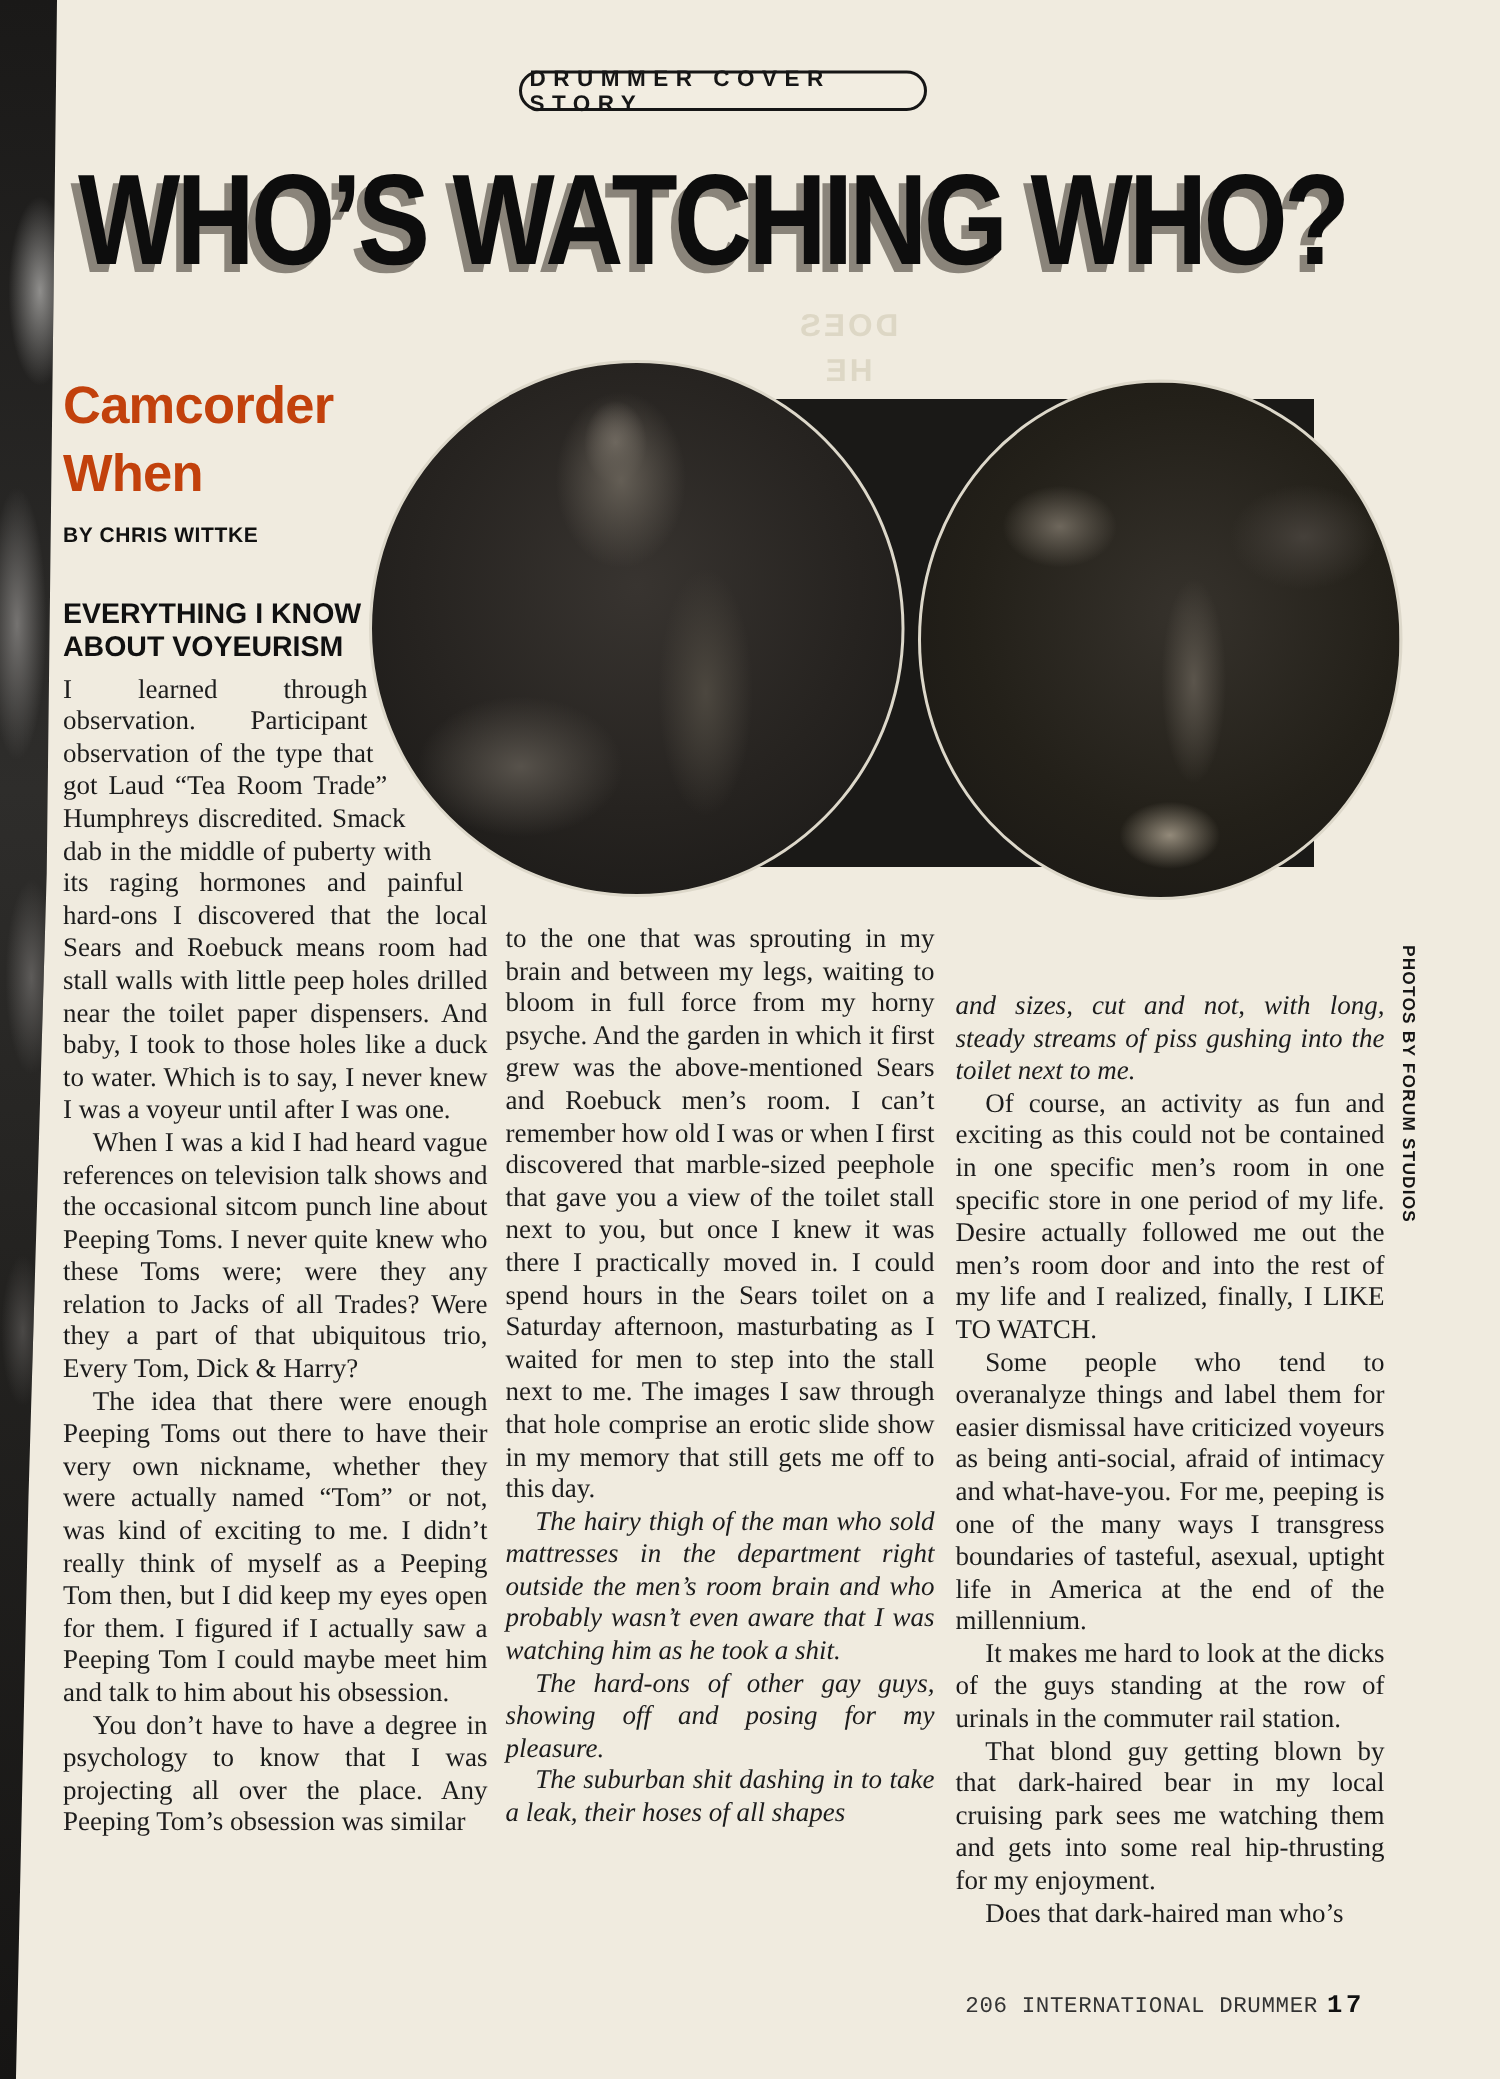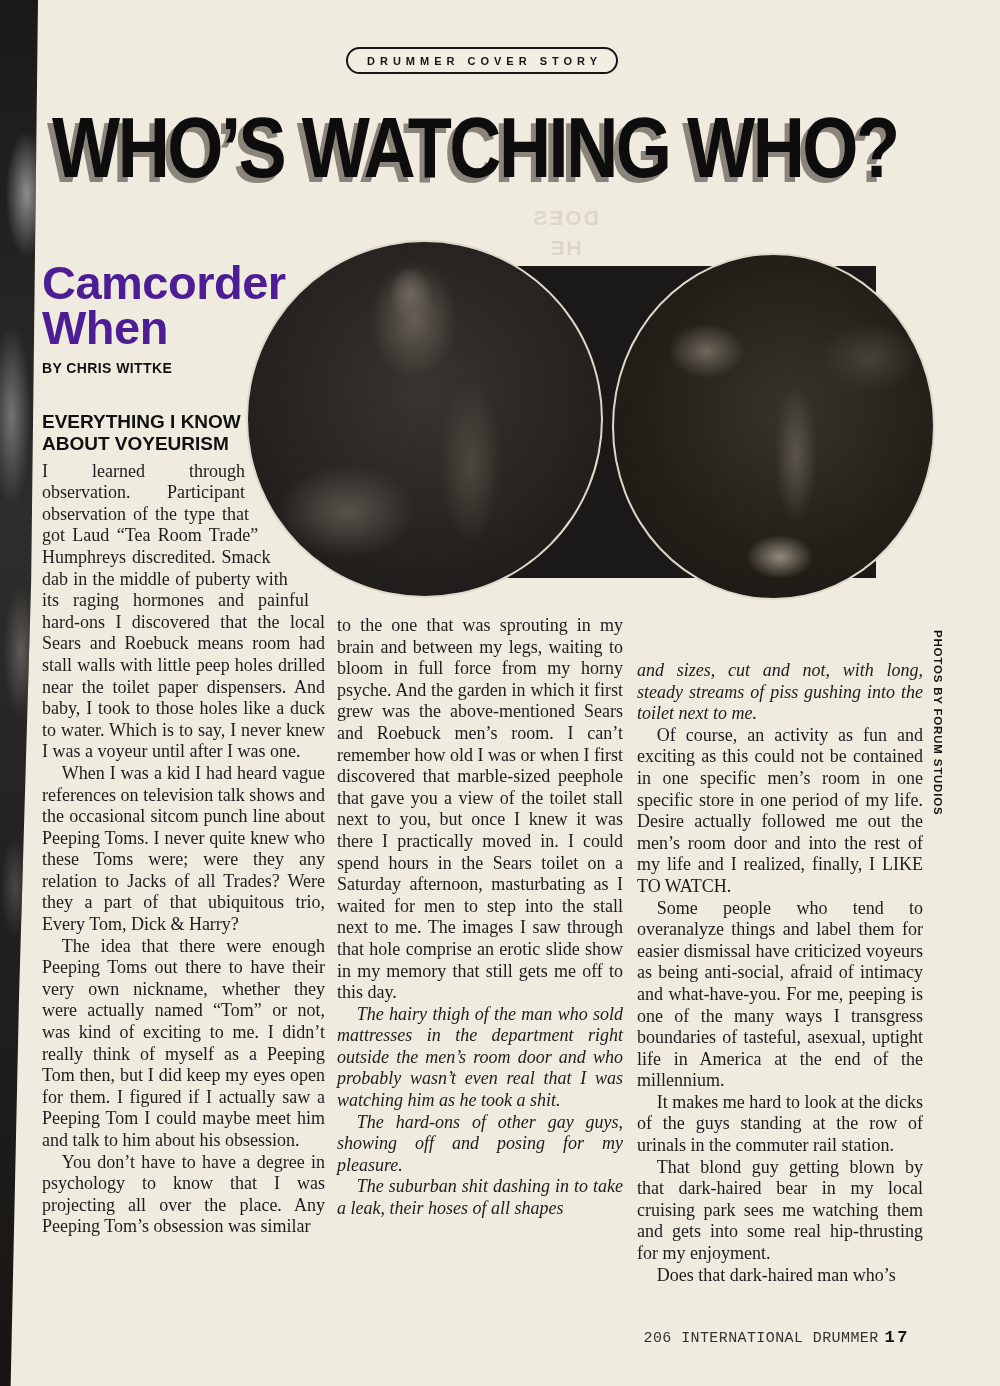--- a/index.html
+++ b/index.html
@@ -22,21 +22,21 @@
       radial-gradient(ellipse 20px 70px at 40% 64%, #4a4846 0%, rgba(0,0,0,0) 72%),
       linear-gradient(180deg,#1a1918 0%,#2e2d2b 38%,#232220 62%,#161514 100%);
     clip-path:polygon(0 0,100% 0,82% 42%,50% 72%,28% 100%,0 100%);
   }
   
   .kicker{
     position:absolute;left:346px;top:47px;width:272px;height:27px;
     border:2.5px solid #161616;border-radius:16px;
     display:flex;align-items:center;justify-content:center;
     font-family:"Liberation Sans",sans-serif;font-weight:bold;
-    font-size:11px;letter-spacing:5px;color:#161616;
+    font-size:15px;letter-spacing:5px;color:#161616;
     box-sizing:border-box;padding-left:5px;background:#f2ede1;
   }
   
   .headline{
     position:absolute;left:52px;top:104px;
     font-family:"Liberation Sans",sans-serif;font-weight:bold;
     font-size:86px;line-height:86px;letter-spacing:-3px;
     color:#0d0d0d;white-space:nowrap;
     transform:scaleX(0.84);transform-origin:left top;
     text-shadow:-6px 5px 0 rgba(112,106,96,0.8);
@@ -85,21 +85,21 @@
   }
   .col1{left:42px;top:248px;width:283px;}
   .col2{left:337px;top:615px;}
   .col3{left:637px;top:649px;margin-top:11px;}
   .para{margin:0;text-align:justify;hyphens:auto;}
   .para.indent{text-indent:1.1em;}
   .para.italic{font-style:italic;}
   
   .story-title{
     font-family:"Liberation Sans",sans-serif;font-weight:bold;
-    font-size:47px;line-height:45px;letter-spacing:-0.5px;color:#4c1d95;margin-top:12px;
+    font-size:35px;line-height:45px;letter-spacing:-0.5px;color:#c2410c;
   }
   .story-title span{display:block;}
   .byline{
     margin-top:8px;
     font-family:"Liberation Sans",sans-serif;font-weight:bold;
     font-size:14px;letter-spacing:0.4px;color:#111;
   }
   .subhead{
     margin-top:31px;
     font-family:"Liberation Sans",sans-serif;font-weight:bold;
@@ -173,21 +173,21 @@
           <p class="para indent">When I was a kid I had heard vague references on television talk shows and the occasional sitcom punch line about Peeping Toms. I never quite knew who these Toms were; were they any relation to Jacks of all Trades? Were they a part of that ubiquitous trio, Every Tom, Dick &amp; Harry?</p>
           <p class="para indent">The idea that there were enough Peeping Toms out there to have their very own nickname, whether they were actually named “Tom” or not, was kind of exciting to me. I didn’t really think of myself as a Peeping Tom then, but I did keep my eyes open for them. I figured if I actually saw a Peeping Tom I could maybe meet him and talk to him about his obsession.</p>
           <p class="para indent">You don’t have to have a degree in psychology to know that I was projecting all over the place. Any Peeping Tom’s obsession was similar</p>
         </div>
     </div>
   </div>
 
   <div class="col col2">
     <div>
         <p class="para">to the one that was sprouting in my brain and between my legs, waiting to bloom in full force from my horny psyche. And the garden in which it first grew was the above-mentioned Sears and Roebuck men’s room. I can’t remember how old I was or when I first discovered that marble-sized peephole that gave you a view of the toilet stall next to you, but once I knew it was there I practically moved in. I could spend hours in the Sears toilet on a Saturday afternoon, masturbating as I waited for men to step into the stall next to me. The images I saw through that hole comprise an erotic slide show in my memory that still gets me off to this day.</p>
-        <p class="para italic indent">The hairy thigh of the man who sold mattresses in the department right outside the men’s room door and who probably wasn’t even real that I was watching him as he took a shit.</p>
+        <p class="para italic indent">The hairy thigh of the man who sold mattresses in the department right outside the men’s room brain and who probably wasn’t even aware that I was watching him as he took a shit.</p>
         <p class="para italic indent">The hard-ons of other gay guys, showing off and posing for my pleasure.</p>
         <p class="para italic indent">The suburban shit dashing in to take a leak, their hoses of all shapes</p>
       </div>
   </div>
 
   <div class="col col3">
     <div>
         <p class="para italic">and sizes, cut and not, with long, steady streams of piss gushing into the toilet next to me.</p>
         <p class="para indent">Of course, an activity as fun and exciting as this could not be contained in one specific men’s room in one specific store in one period of my life. Desire actually followed me out the men’s room door and into the rest of my life and I realized, finally, I LIKE TO WATCH.</p>
         <p class="para indent">Some people who tend to overanalyze things and label them for easier dismissal have criticized voyeurs as being anti-social, afraid of intimacy and what-have-you. For me, peeping is one of the many ways I transgress boundaries of tasteful, asexual, uptight life in America at the end of the millennium.</p>

